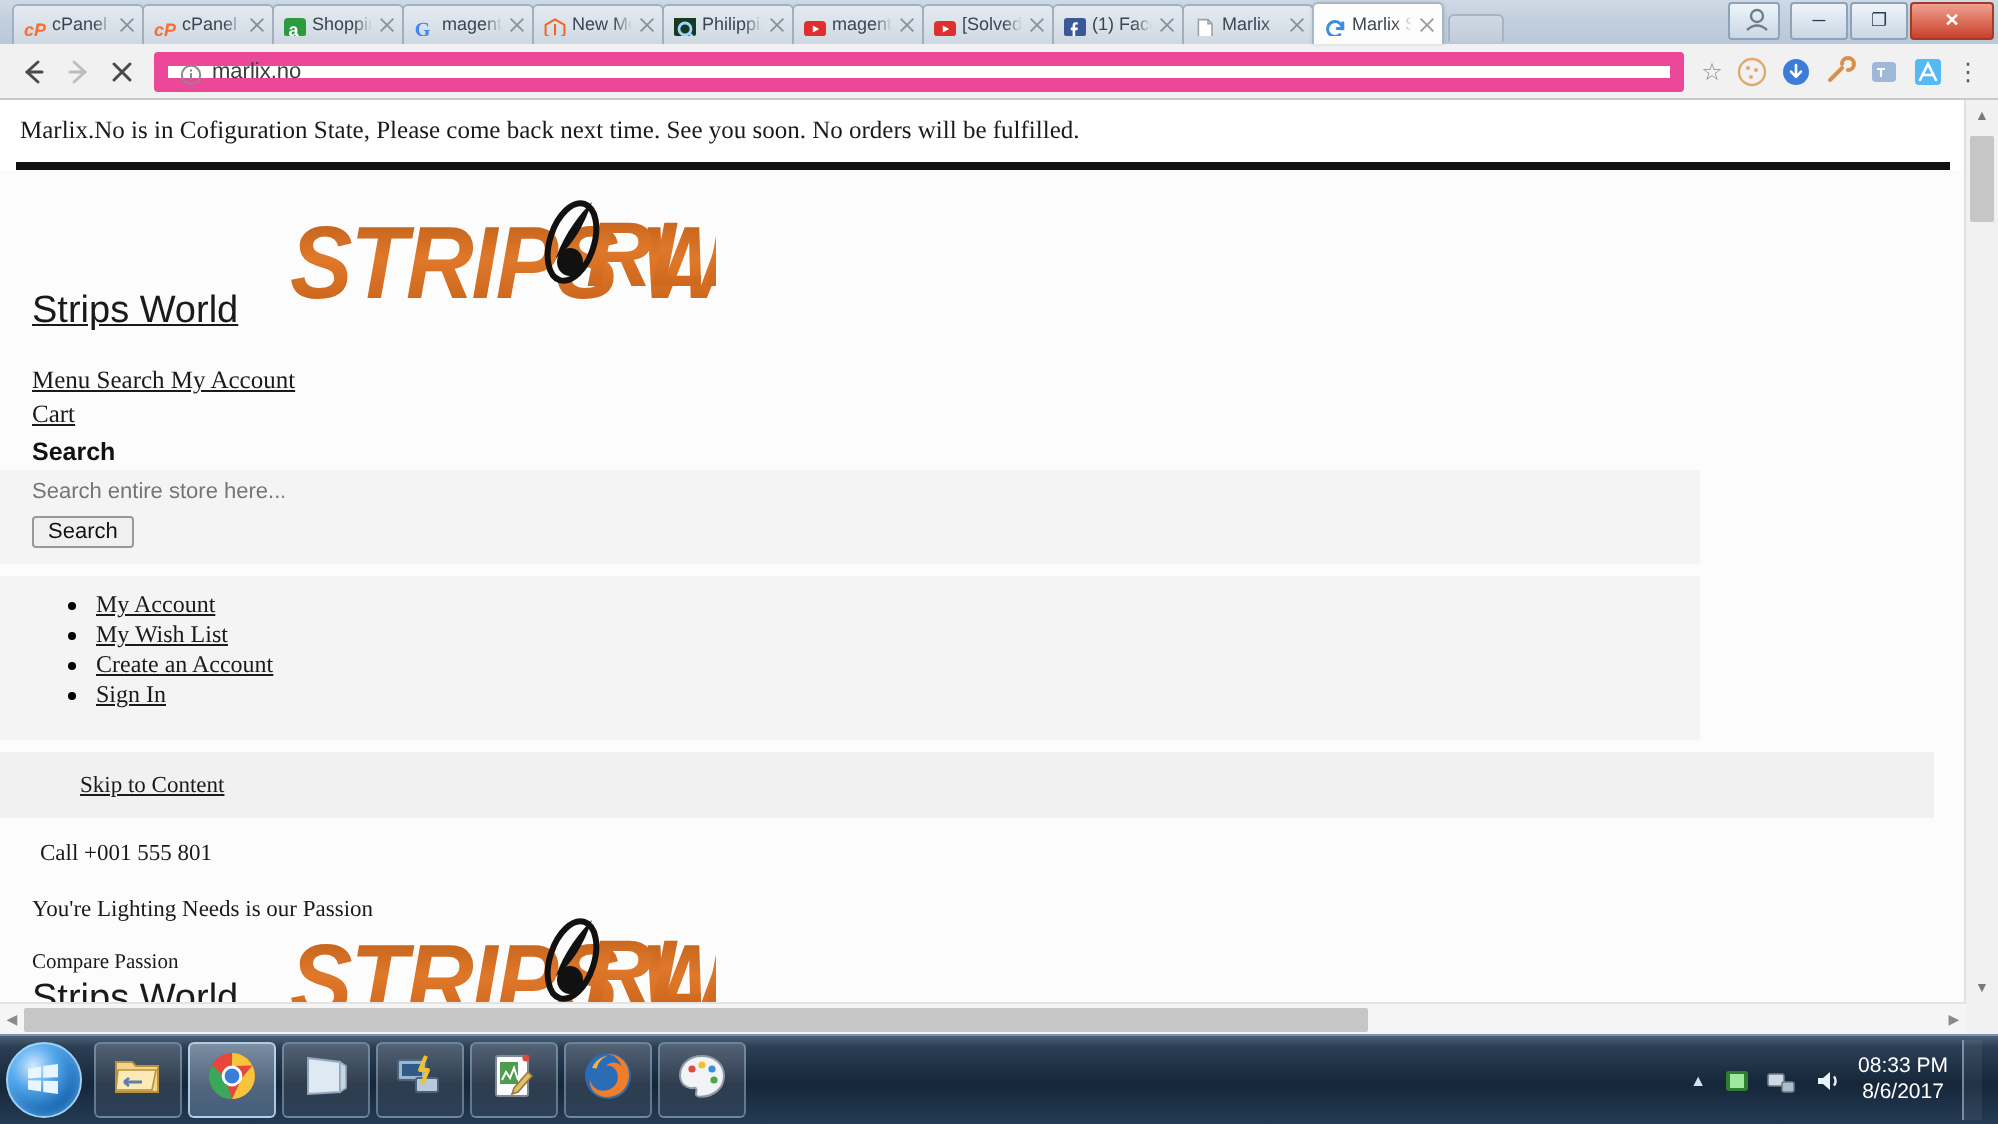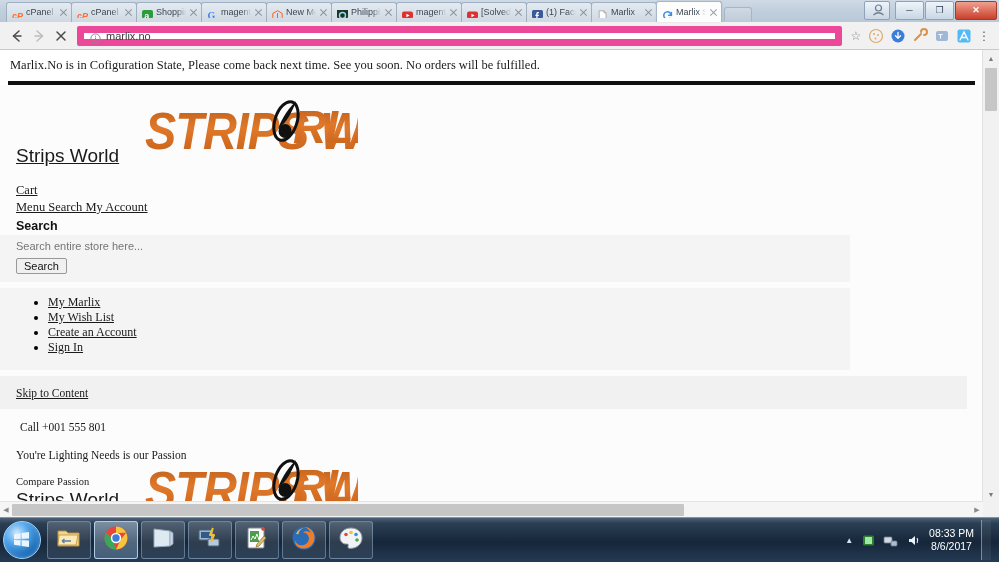--- a/index.html
+++ b/index.html
@@ -101,21 +101,21 @@
   }
   .search-btn{
     margin:6px 0 0 16px;font-size:11px;font-family:"Liberation Sans",sans-serif;
     background:#f0f0f0;border:1px solid #999;border-radius:2px;padding:1px 7px;color:#111;cursor:default;
   }
   .acct-list{margin:0;padding:4px 0 6px 48px;}
   .acct-list li{font-size:12px;line-height:12px;margin-bottom:3px;}
   .acct-list li a{color:#1a1a1a;text-decoration:underline;font-family:"Liberation Serif",serif;}
 
   .skipbar{background:#f1f1f1;padding:7px 0 8px 16px;margin-right:16px;}
-  .skipbar a{font-size:11.5px;color:#1a1a1a;text-decoration:underline;}
+  .skipbar a{font-size:11.5px;color:#1a1a1a;text-decoration:underline;margin-left:24px;}
 
   .infoline{padding:12px 0 0 20px;font-size:11.5px;color:#1a1a1a;}
   .tagline{padding:16px 0 0 16px;font-size:11.5px;color:#1a1a1a;}
   .compare{padding:15px 0 0 16px;font-size:10.5px;color:#1a1a1a;}
   .footer-row{position:relative;height:46px;}
   .footer-store{
     position:absolute;left:16px;top:2px;font-size:19px;color:#1a1a1a;
     text-decoration:underline;font-family:"Liberation Sans",sans-serif;
   }
   .logo-img2{position:absolute;left:143px;top:-37px;width:215px;height:66px;}
@@ -359,33 +359,33 @@
                   <text x="150" y="52" font-family="'Liberation Sans',sans-serif" font-size="46" font-weight="bold" font-style="italic" fill="url(#og)" letter-spacing="-1">RLD</text>
                   <g transform="translate(129,8)">
                     <ellipse cx="14" cy="22" rx="11" ry="20" fill="none" stroke="#111" stroke-width="3" transform="rotate(18 14 22)"></ellipse>
                     <path d="M6 30 C10 18 18 8 24 2 C20 14 14 24 6 30 Z" fill="#111"></path>
                     <ellipse cx="13" cy="32" rx="6.5" ry="7" fill="#111"></ellipse>
                   </g>
                 </svg>
               </span>
             </div>
 
+            <div class="linkline"><a href="#">Menu Search My Account</a></div>
             <div class="linkline"><a href="#">Cart</a></div>
-            <div class="linkline"><a href="#">Menu Search My Account</a></div>
 
             <div class="section-label">Search</div>
 
             <div class="panel">
               <input class="search-input" type="text" placeholder="Search entire store here..." style="">
               <button class="search-btn">Search</button>
             </div>
 
             <div class="panel">
               <ul class="acct-list" id="acct-list">
-                  <li><a href="#">My Marlix</a></li>
+                  <li><a href="#">My Account</a></li>
                   <li><a href="#">My Wish List</a></li>
                   <li><a href="#">Create an Account</a></li>
                   <li><a href="#">Sign In</a></li>
                 </ul>
             </div>
 
             <div class="skipbar">
               <a href="#">Skip to Content</a>
             </div>
 

